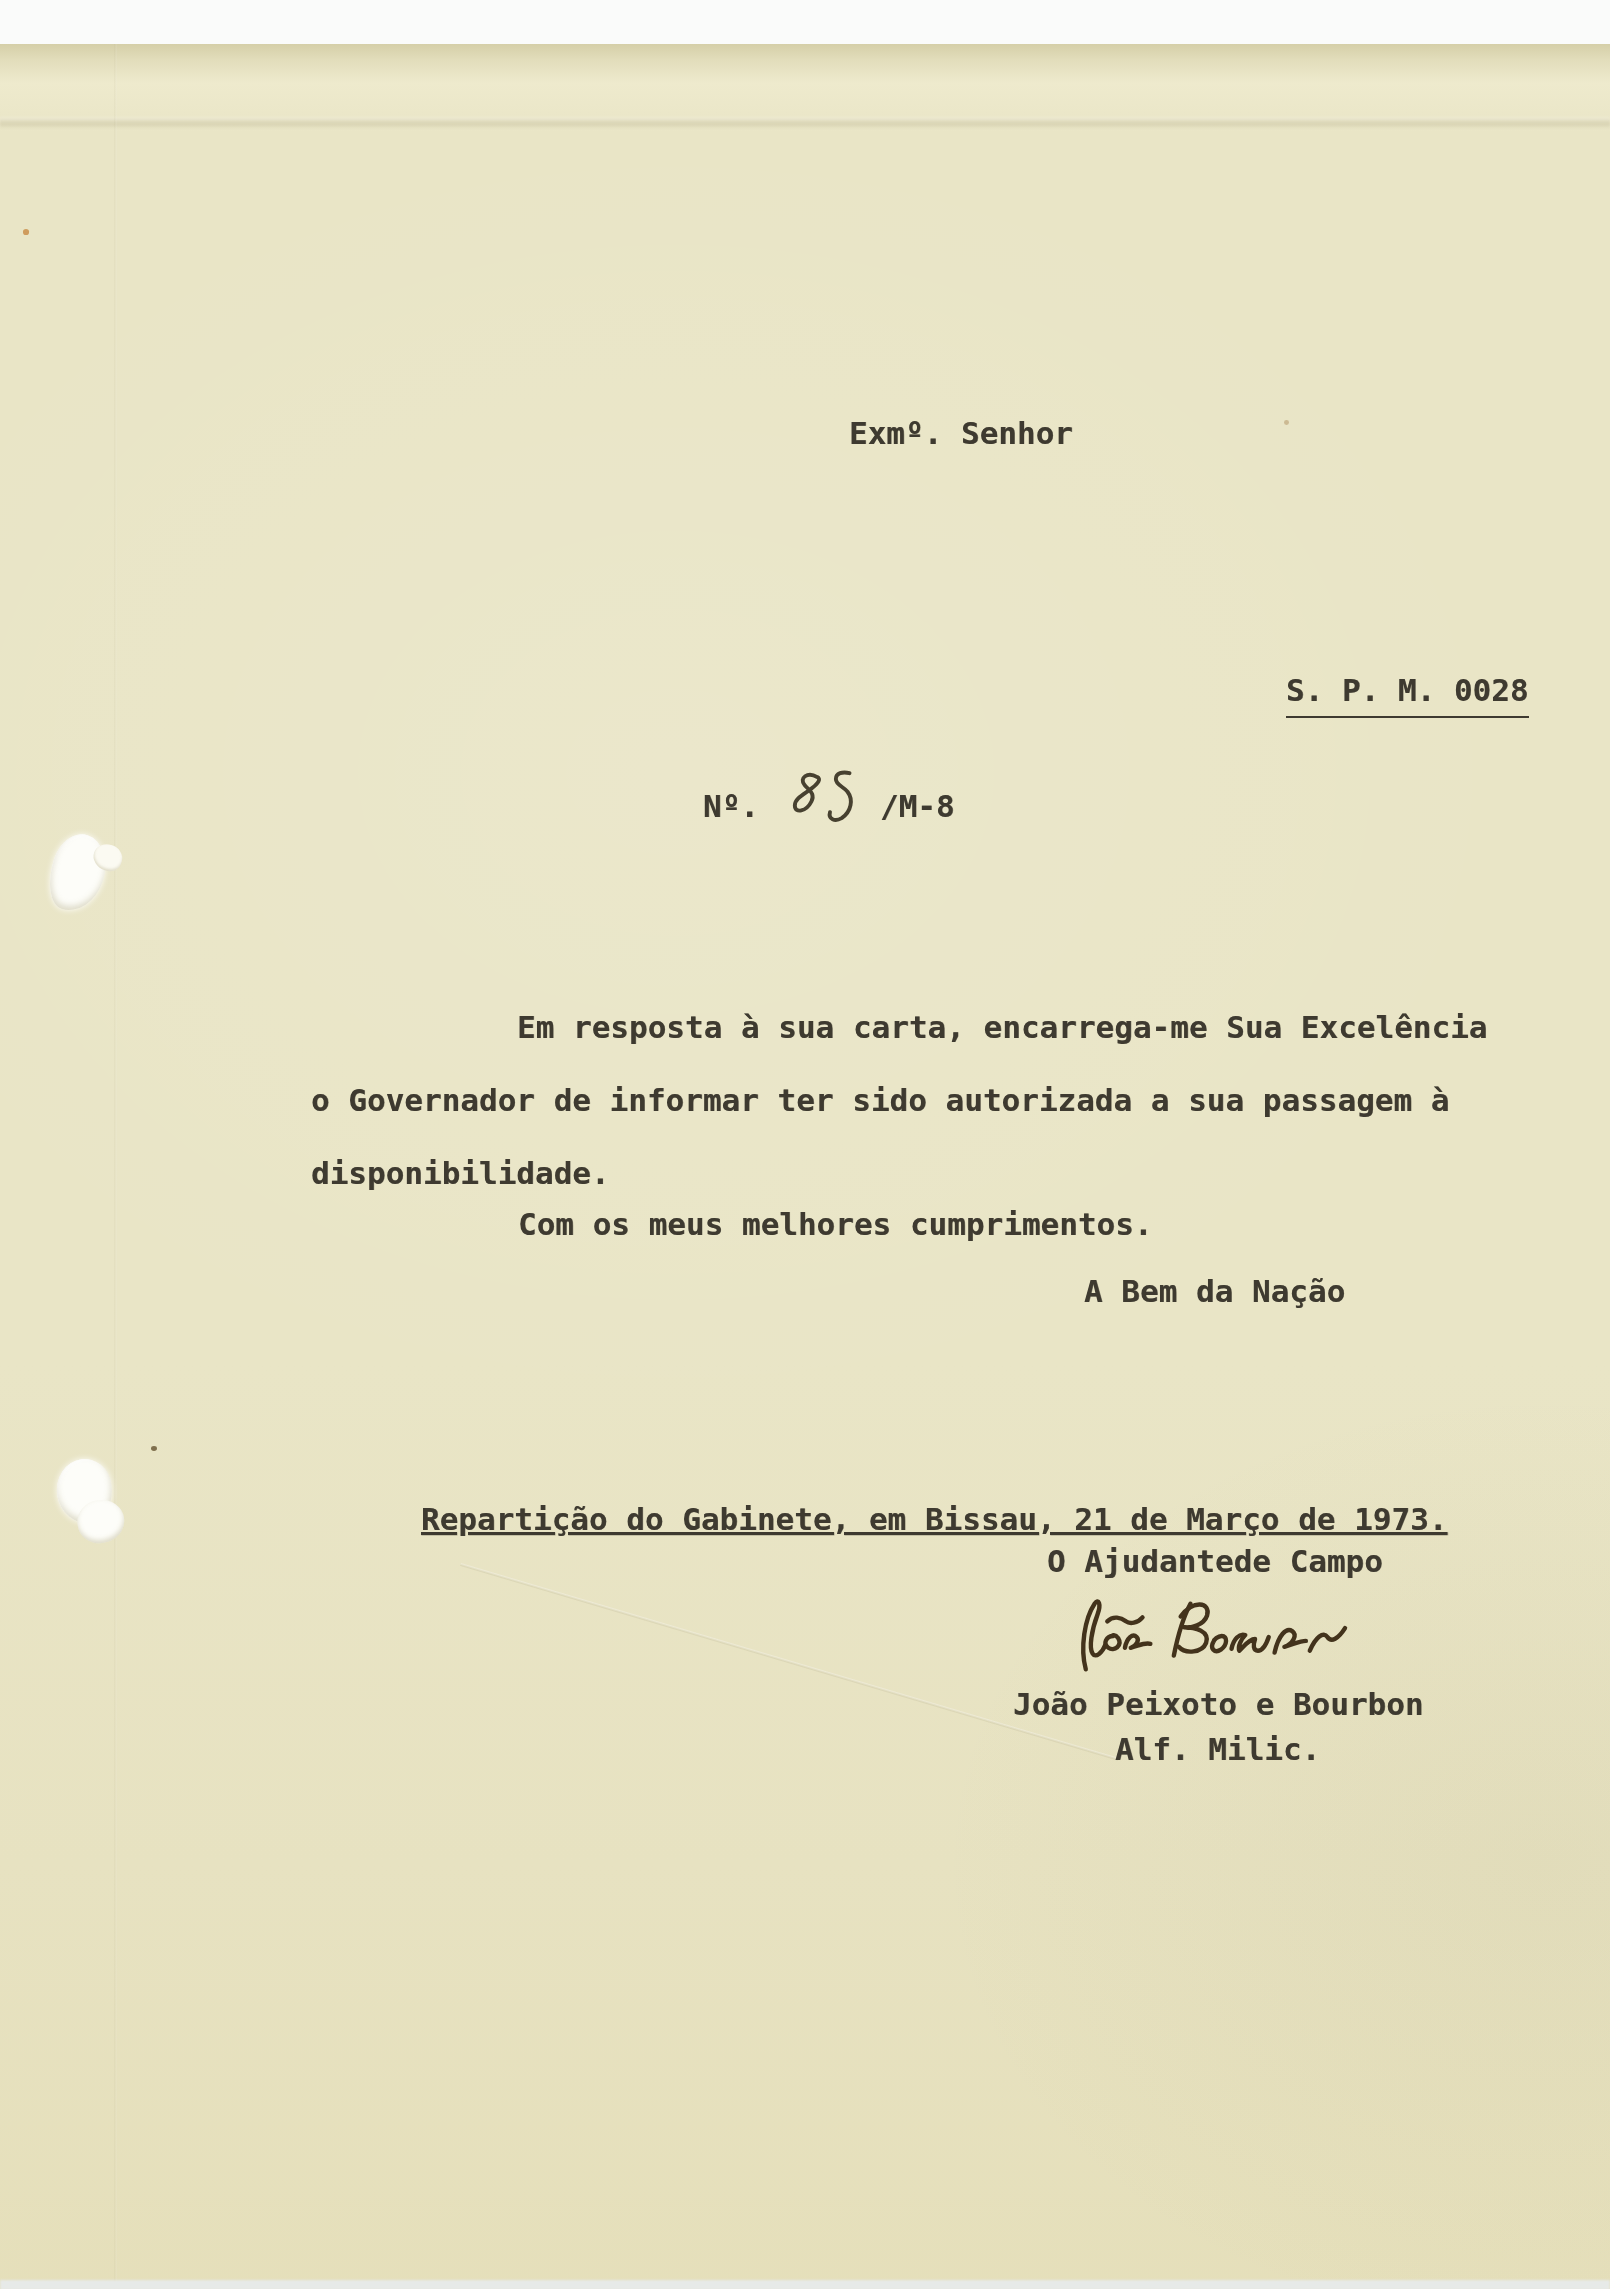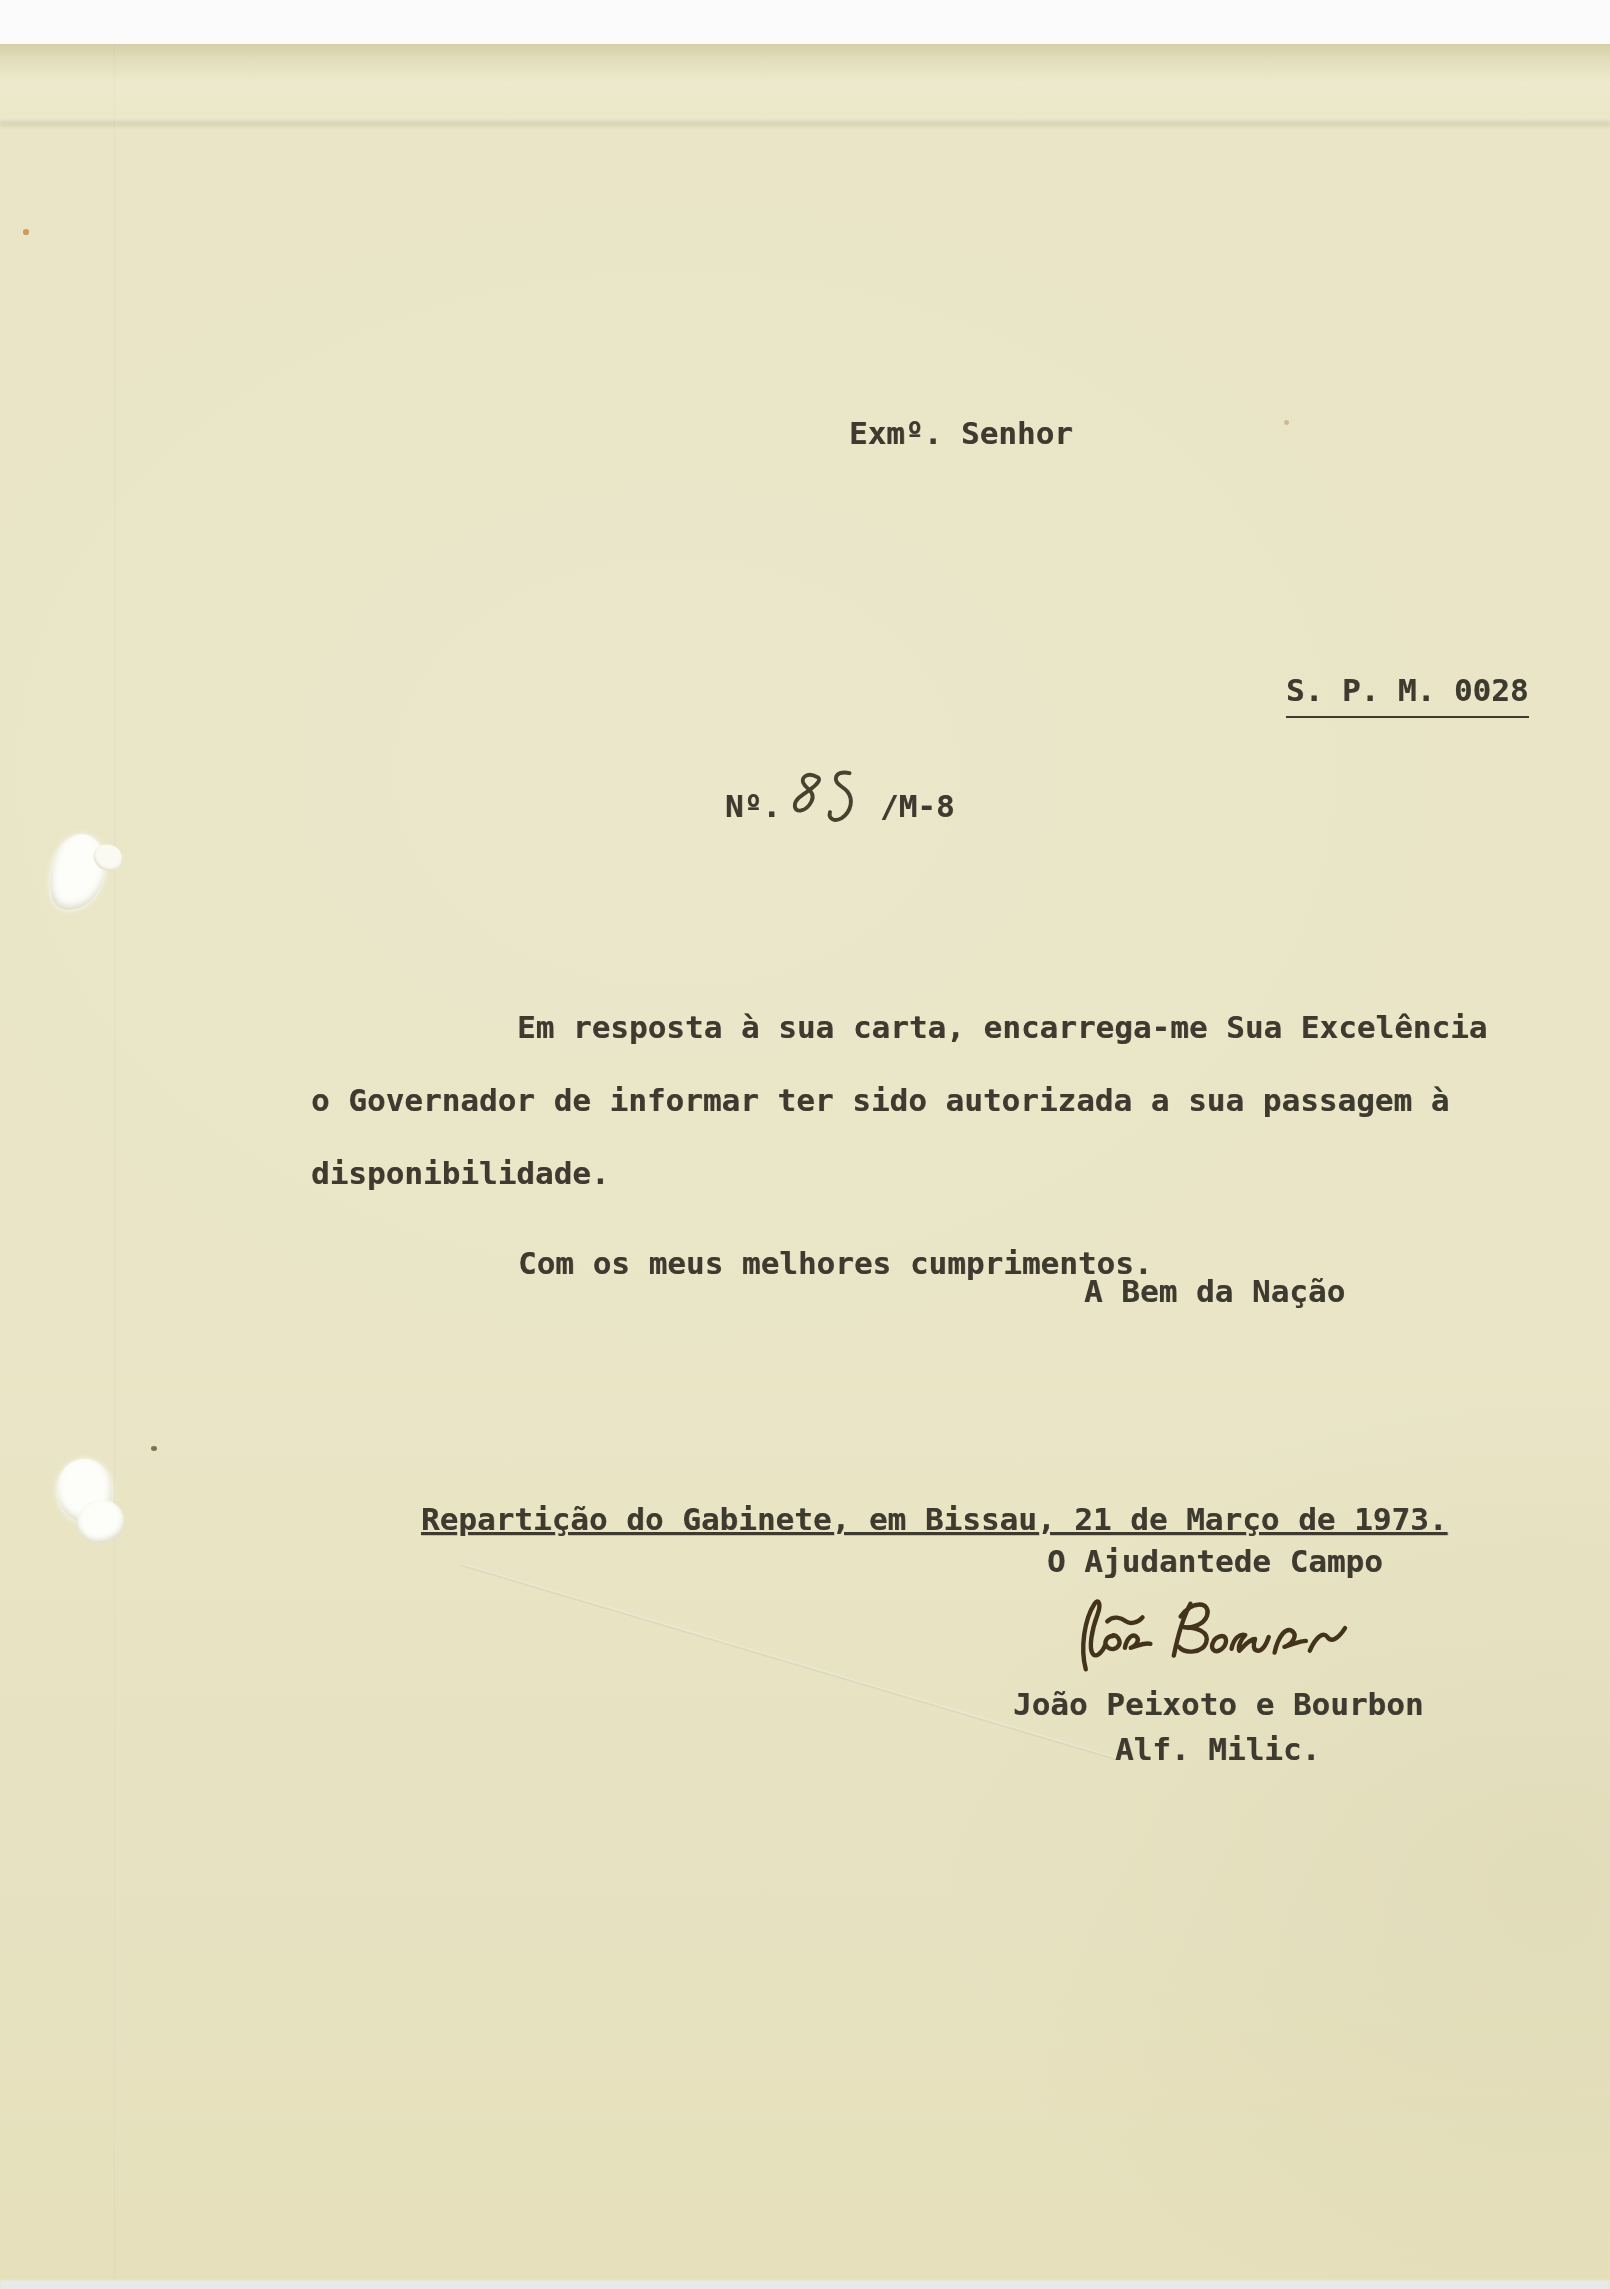--- a/index.html
+++ b/index.html
@@ -100,35 +100,35 @@
     <div class="hole hole-2"></div>
     <div class="speck speck-orange"></div>
     <div class="speck speck-dark"></div>
     <div class="speck speck-rust"></div>
 
     <div class="tw" style="left:849px;top:370px;">Exmº. Senhor</div>
     <div class="tw" style="left:1174px;top:588px;">
       <span class="tw-underline">S. P. M. 0028</span>
     </div>
 
-    <div class="tw" style="left:725px;top:743px;">Nº.</div>
+    <div class="tw" style="left:703px;top:743px;">Nº.</div>
     <div class="hand" style="left:788px;top:723px;" aria-label="85">
       <svg width="82" height="69" viewBox="0 0 84 70" fill="none">
         <g stroke="#474130" stroke-width="4" stroke-linecap="round" stroke-linejoin="round">
           <path d="M30 10 C20 4 11 11 17 18 C22 24 28 27 24 35 C19 45 7 48 7 39 C7 31 18 27 25 21 C31 16 34 12 30 10"></path>
           <path d="M63 6 C56 4 49 6 49 12 C49 18 56 19 61 25 C67 33 65 45 55 52 C48 56 41 53 43 46"></path>
         </g>
       </svg>
     </div>
     <div class="tw" style="left:880px;top:743px;">/M-8</div>
 
     <div class="tw" style="left:517px;top:964px;">Em resposta à sua carta, encarrega-me Sua Excelência</div>
     <div class="tw" style="left:311px;top:1037px;">o Governador de informar ter sido autorizada a sua passagem à</div>
     <div class="tw" style="left:311px;top:1110px;">disponibilidade.</div>
-    <div class="tw" style="left:518px;top:1200px;">Com os meus melhores cumprimentos.</div>
+    <div class="tw" style="left:518px;top:1161px;">Com os meus melhores cumprimentos.</div>
 
     <div class="tw" style="left:1084px;top:1228px;">A Bem da Nação</div>
     <div class="tw" style="left:421px;top:1456px;text-decoration:underline;">Repartição do Gabinete, em Bissau, 21 de Março de 1973.</div>
     <div class="tw" style="left:1047px;top:1498px;">O Ajudantede Campo</div>
 
     <div class="hand" style="left:1064px;top:1547px;" aria-label="João Bourbon">
       <svg width="294" height="90" viewBox="0 0 300 92" fill="none">
         <g stroke="#43331c" stroke-width="4.5" stroke-linecap="round" stroke-linejoin="round">
           <path d="M22 80 C16 58 21 28 31 13 C35 7 38 13 34 24 C28 40 25 58 29 64 C32 69 39 63 42 55"></path>
           <path d="M50 46 C43 46 39 54 45 58 C51 62 60 56 55 48 C52 44 48 45 50 46"></path>

